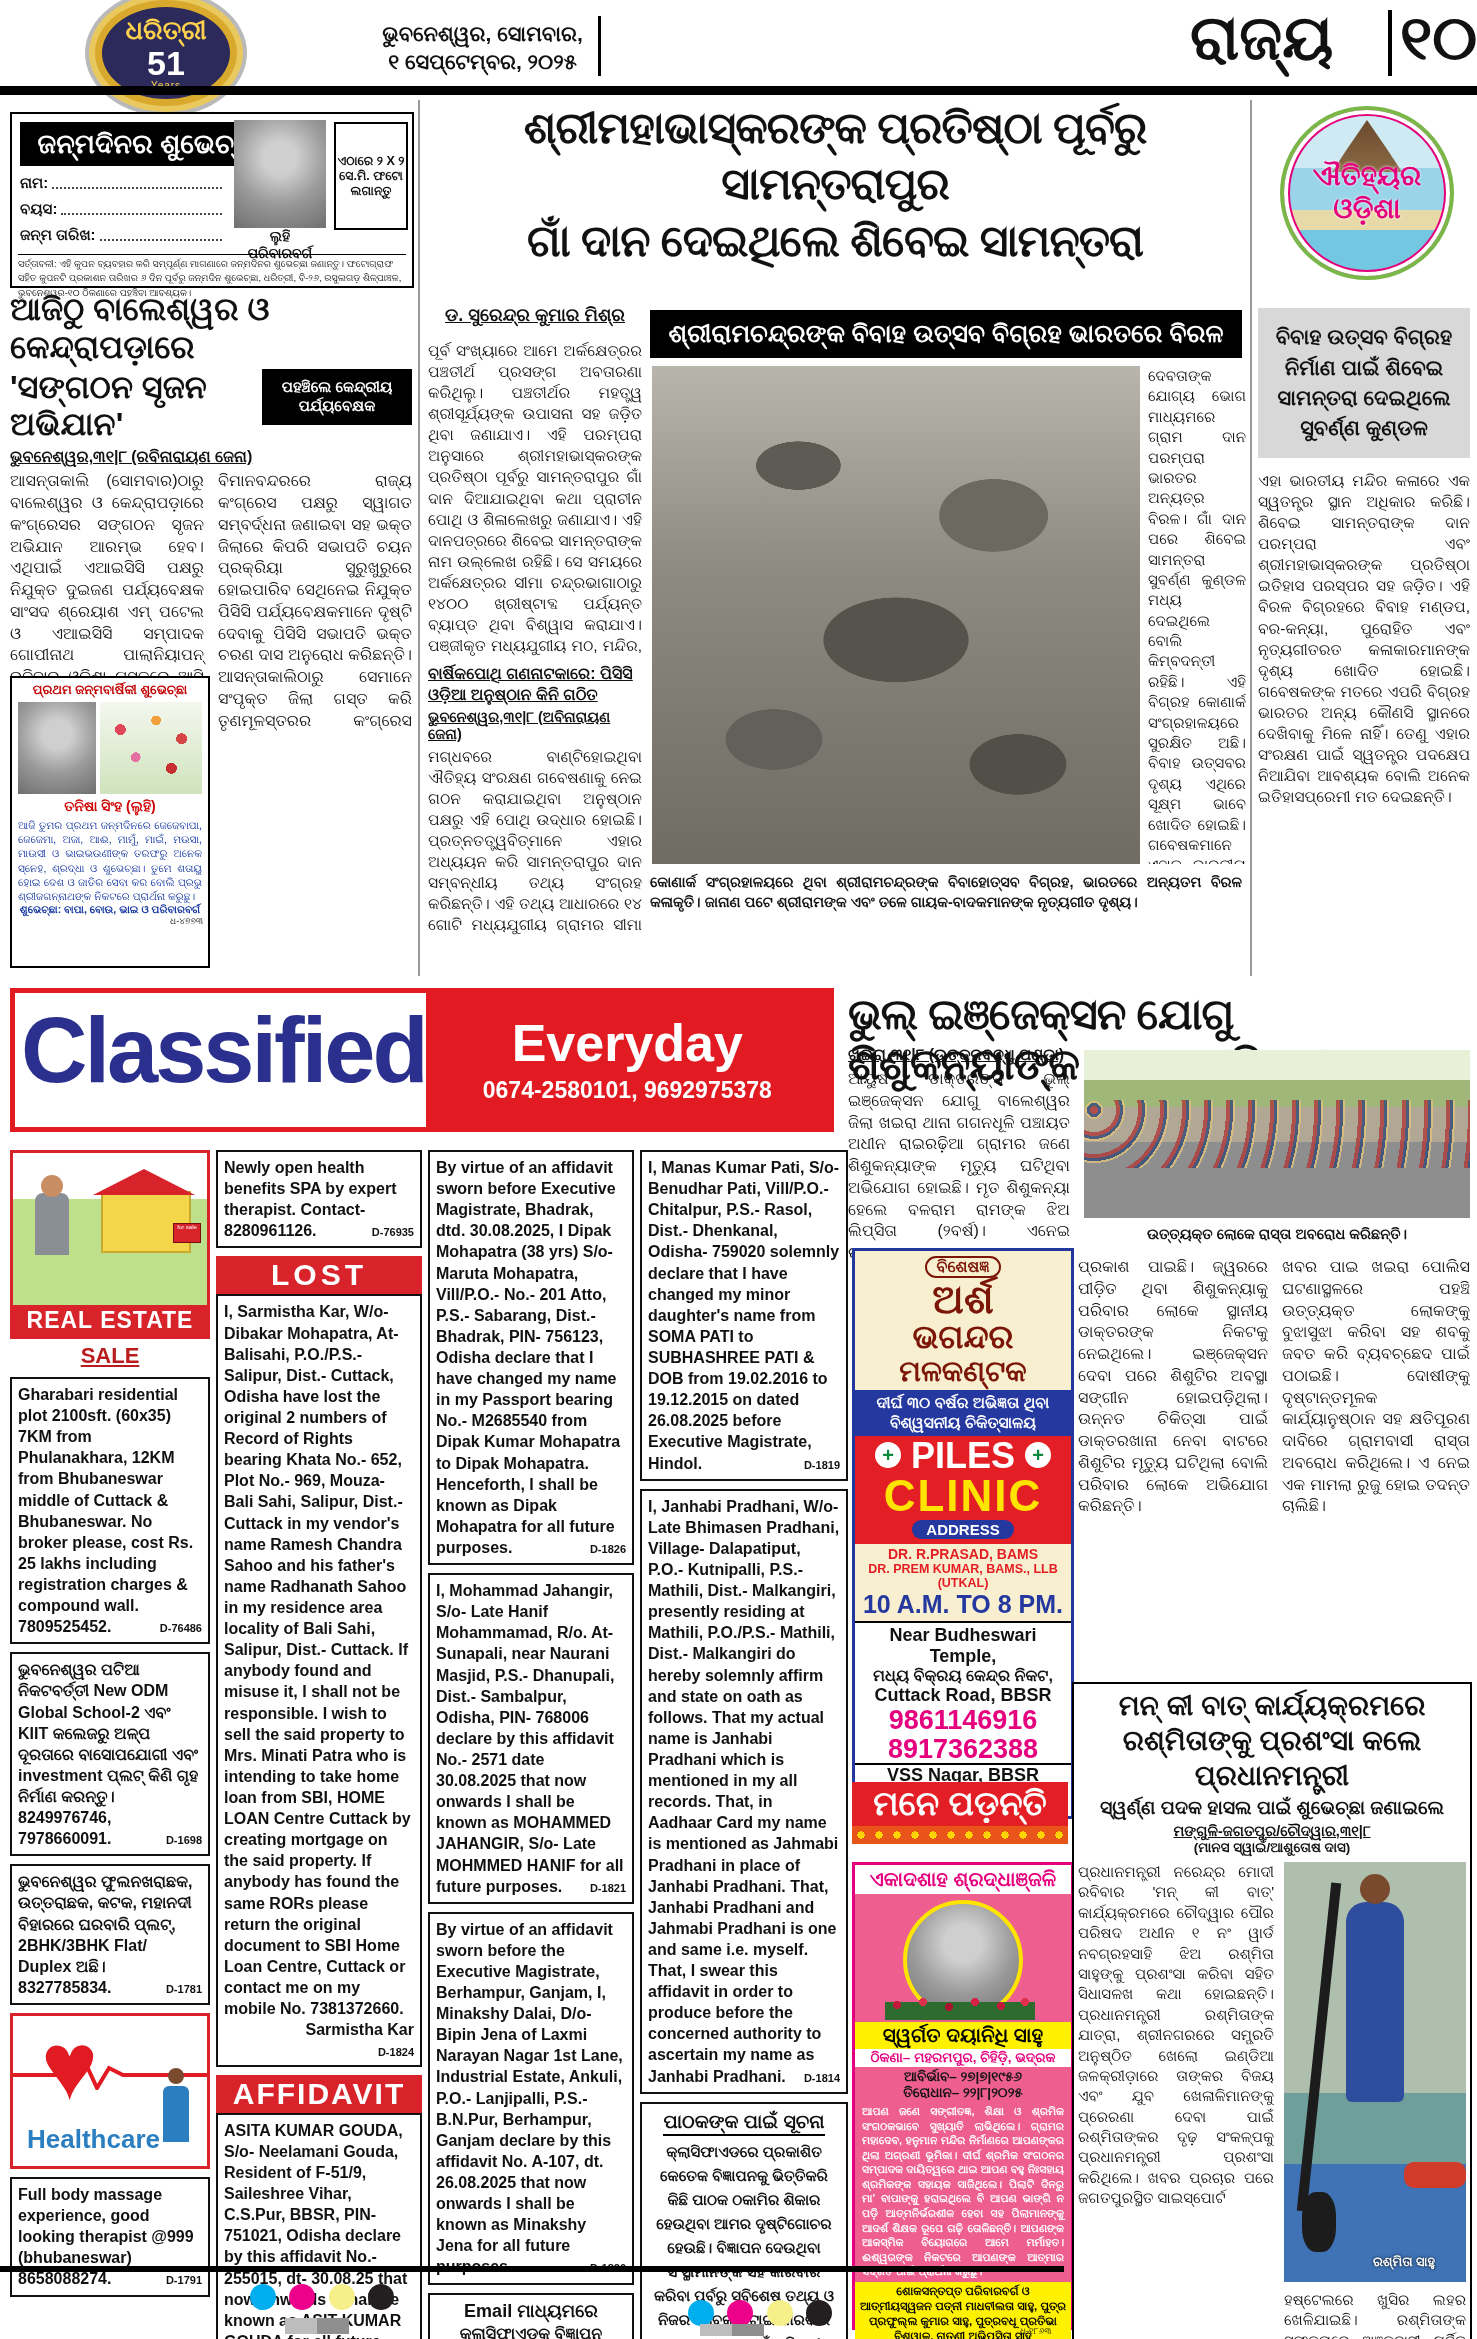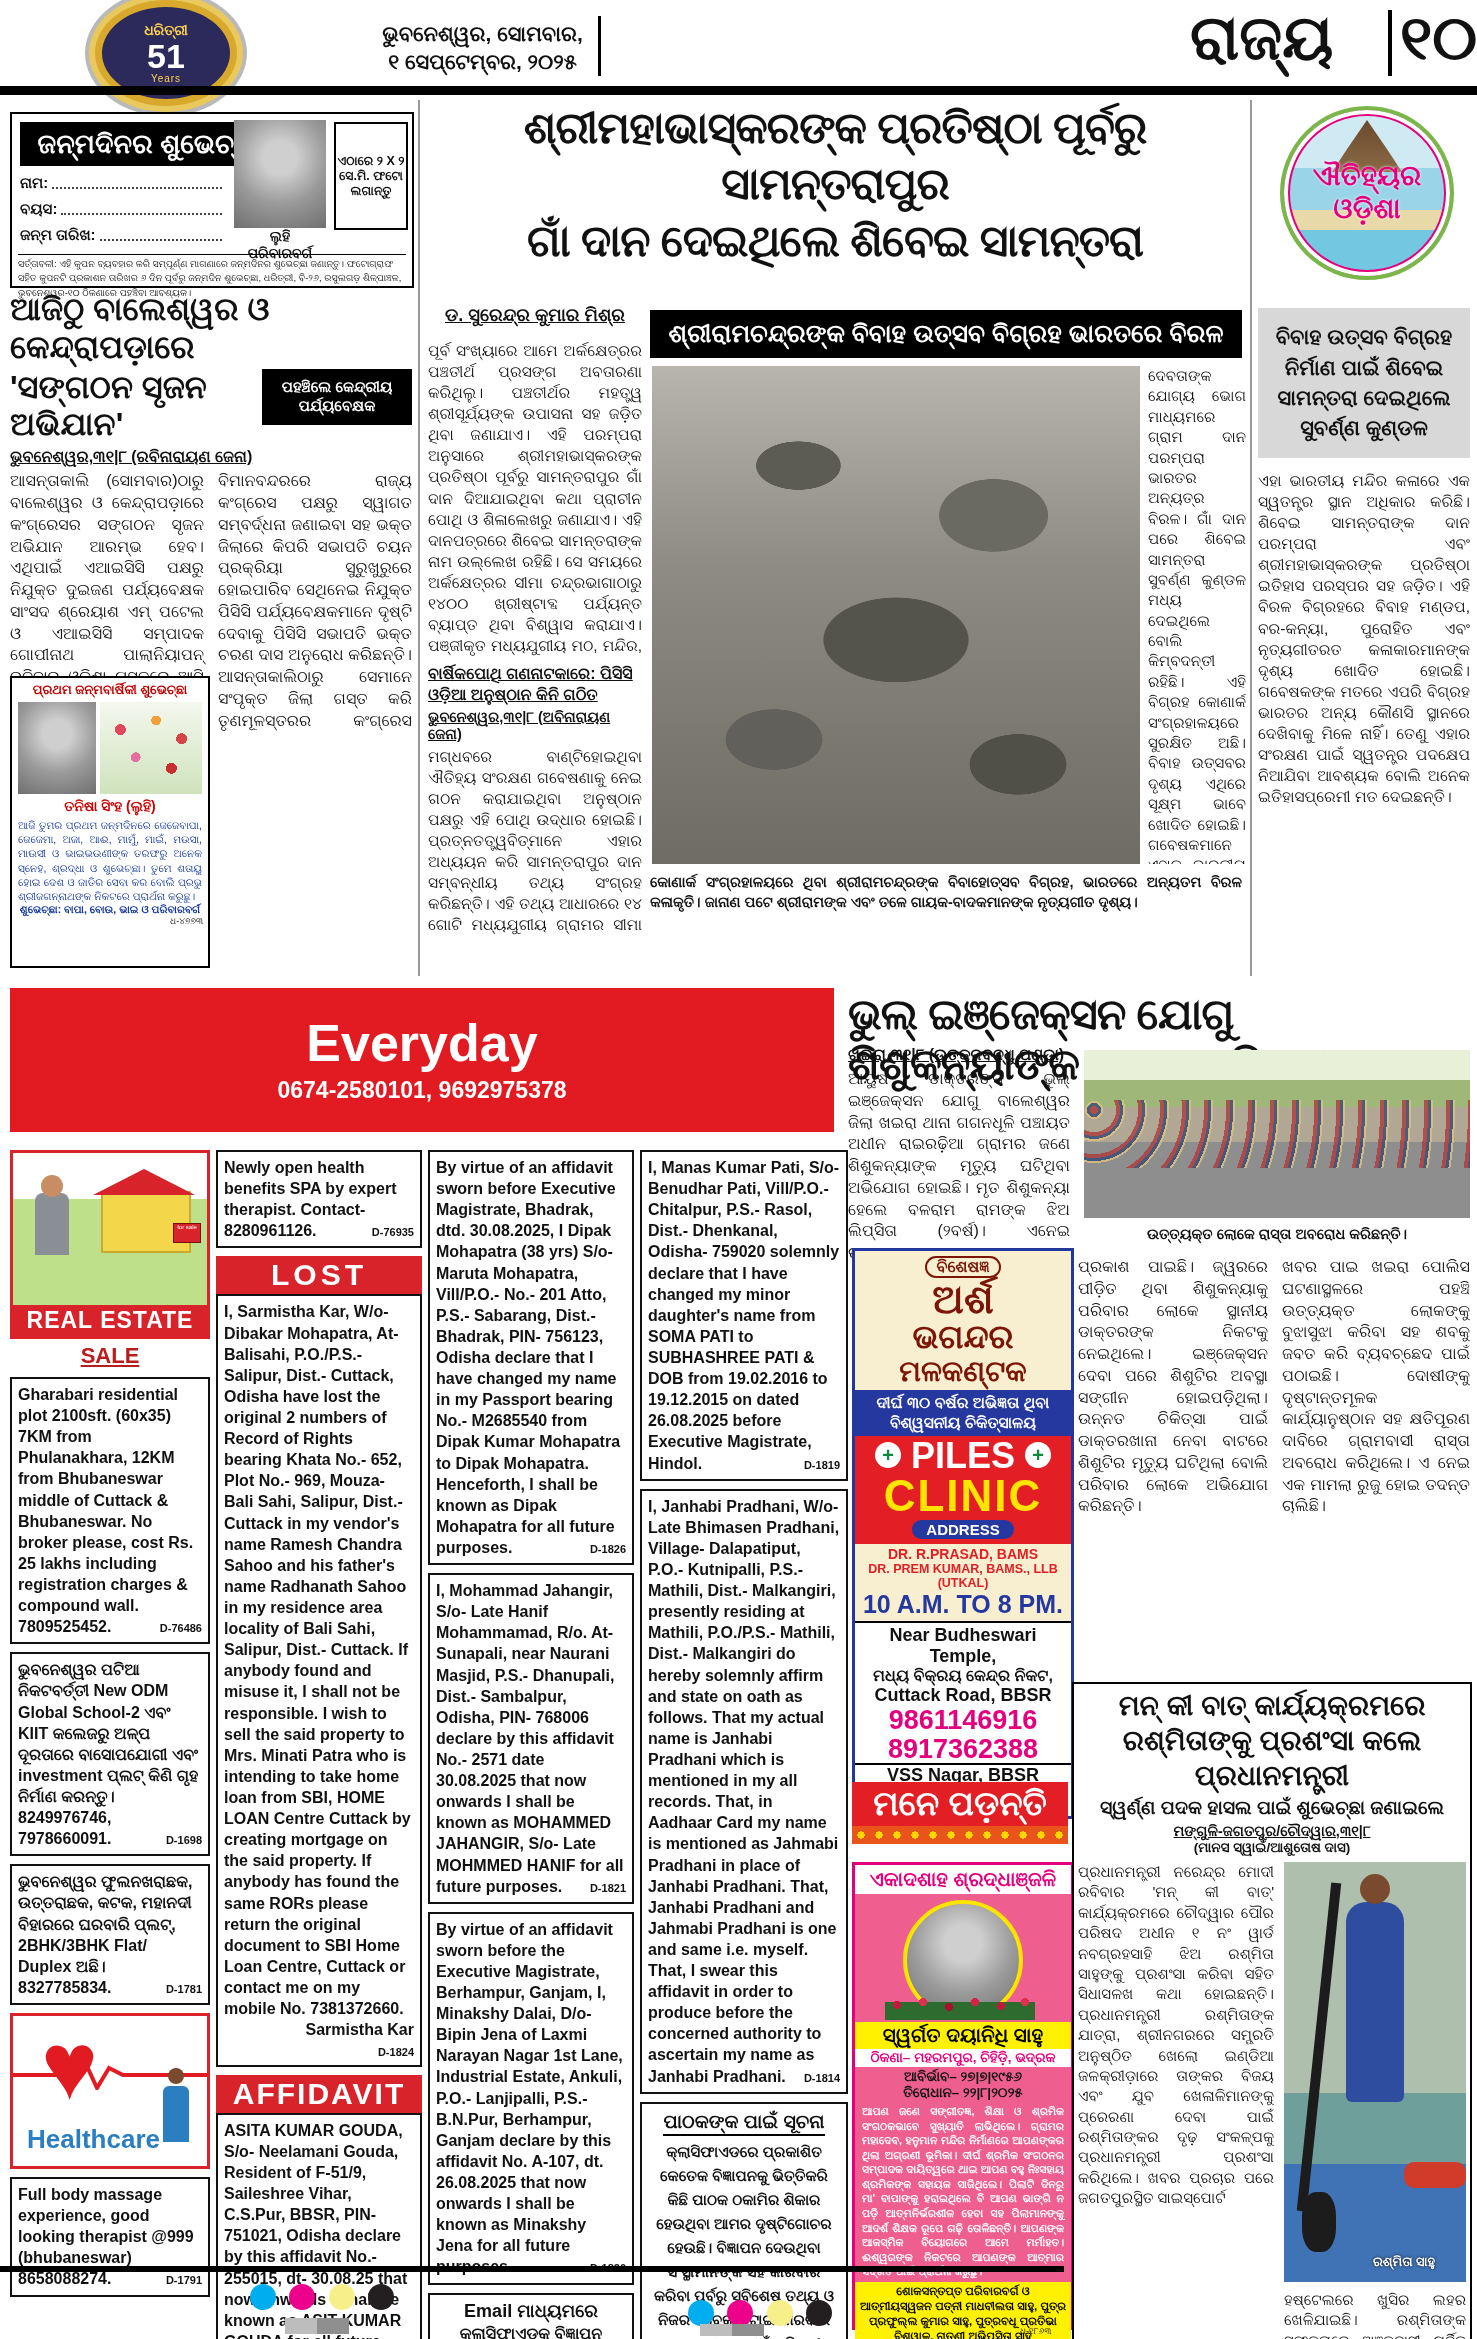--- a/index.html
+++ b/index.html
@@ -6,21 +6,21 @@
   body{font-family:"Liberation Sans","DejaVu Sans",sans-serif;color:#111;}
   #page{position:relative;width:1477px;height:2339px;background:#fff;overflow:hidden;}
   .abs{position:absolute;}
   .just{text-align:justify;}
   .c{text-align:center;}
   .b{font-weight:bold;}
   .clip{overflow:hidden;}
   
   .logo-ring{width:128px;height:92px;border-radius:50%;border:7px solid #d8a92c;background:#2c2a5a;
     box-shadow:0 0 0 6px #e9c95e, 0 0 0 10px #b9b9b9;display:flex;flex-direction:column;align-items:center;justify-content:center;}
-  .logo-ring .t1{color:#ffd24d;font-size:14px;font-weight:bold;}
+  .logo-ring .t1{color:#ffd24d;font-size:26px;font-weight:bold;}
   .logo-ring .t2{color:#fff;font-size:34px;font-weight:bold;line-height:1;}
   .logo-ring .t3{color:#ffd24d;font-size:10px;letter-spacing:1px;}
   .date-block{font-size:21px;font-weight:bold;text-align:center;line-height:1.35;}
   .vrule{background:#000;width:3px;}
   .section-name{font-size:62px;font-weight:bold;}
   .hrule{background:#000;}
   
   .box2{border:2px solid #000;background:#fff;}
   .banner-black{background:#000;color:#fff;font-weight:bold;display:flex;align-items:center;justify-content:center;}
   .dotline{flex:1;border-bottom:2px dotted #444;margin:0 4px 3px 4px;}
@@ -170,20 +170,21 @@
        background:linear-gradient(180deg,#cfeaf3 0 35%,#9ad4e8 35% 60%,#e8d9a8 60% 72%,#74c7e0 72% 100%);
        display:flex;flex-direction:column;align-items:center;justify-content:center;box-shadow:inset 0 0 0 4px #fff, inset 0 0 0 6px #e5007d;">
     <div class="abs" style="left:48px;top:10px;width:70px;height:52px;background:linear-gradient(180deg,#6b4a2e,#8a6a45);clip-path:polygon(50% 0,78% 55%,100% 100%,0 100%,22% 55%);"></div>
     <div class="b" style="color:#e5007d;font-size:28px;z-index:1;text-shadow:0 0 3px #fff;">ଐତିହ୍ୟର</div>
     <div class="b" style="color:#e5007d;font-size:28px;z-index:1;text-shadow:0 0 3px #fff;">ଓଡ଼ିଶା</div>
   </div>
   <div class="abs c b" style="left:1258px;top:308px;width:212px;height:150px;background:#d8d8d8;font-size:21px;line-height:1.45;display:flex;align-items:center;justify-content:center;padding:0 4px;box-sizing:border-box;">ବିବାହ ଉତ୍ସବ ବିଗ୍ରହ ନିର୍ମାଣ ପାଇଁ ଶିବେଇ ସାମନ୍ତରା ଦେଇଥିଲେ ସୁବର୍ଣ୍ଣ କୁଣ୍ଡଳ</div>
   <div class="abs news just clip" style="left:1258px;top:470px;width:212px;height:505px;font-size:15.5px;">ଏହା ଭାରତୀୟ ମନ୍ଦିର କଳାରେ ଏକ ସ୍ୱତନ୍ତ୍ର ସ୍ଥାନ ଅଧିକାର କରିଛି। ଶିବେଇ ସାମନ୍ତରାଙ୍କ ଦାନ ପରମ୍ପରା ଏବଂ ଶ୍ରୀମହାଭାସ୍କରଙ୍କ ପ୍ରତିଷ୍ଠା ଇତିହାସ ପରସ୍ପର ସହ ଜଡ଼ିତ। ଏହି ବିରଳ ବିଗ୍ରହରେ ବିବାହ ମଣ୍ଡପ, ବର-କନ୍ୟା, ପୁରୋହିତ ଏବଂ ନୃତ୍ୟଗୀତରତ କଳାକାରମାନଙ୍କ ଦୃଶ୍ୟ ଖୋଦିତ ହୋଇଛି। ଗବେଷକଙ୍କ ମତରେ ଏପରି ବିଗ୍ରହ ଭାରତର ଅନ୍ୟ କୌଣସି ସ୍ଥାନରେ ଦେଖିବାକୁ ମିଳେ ନାହିଁ। ତେଣୁ ଏହାର ସଂରକ୍ଷଣ ପାଇଁ ସ୍ୱତନ୍ତ୍ର ପଦକ୍ଷେପ ନିଆଯିବା ଆବଶ୍ୟକ ବୋଲି ଅନେକ ଇତିହାସପ୍ରେମୀ ମତ ଦେଇଛନ୍ତି।</div>
 
   <div class="abs clsf-banner" style="left:10px;top:988px;width:814px;height:134px;">
+    <div class="clsf-title">Classified</div>
     <div class="clsf-right">
       <div style="font-size:52px;font-weight:800;line-height:1;">Everyday</div>
       <div style="font-size:23px;font-weight:700;margin-top:8px;">0674-2580101, 9692975378</div>
     </div>
   </div>
 
   <div class="abs col" style="left:10px;top:1150px;width:200px;">
     <div style="border:3px solid #d8232a;margin-bottom:2px;">
       <div style="position:relative;height:152px;background:linear-gradient(180deg,#ffffff 0 30%,#bfe08a 30% 100%);overflow:hidden;">
         <div class="abs" style="left:88px;top:38px;width:86px;height:58px;background:#f3d64a;border:2px solid #caa92f;"></div>

